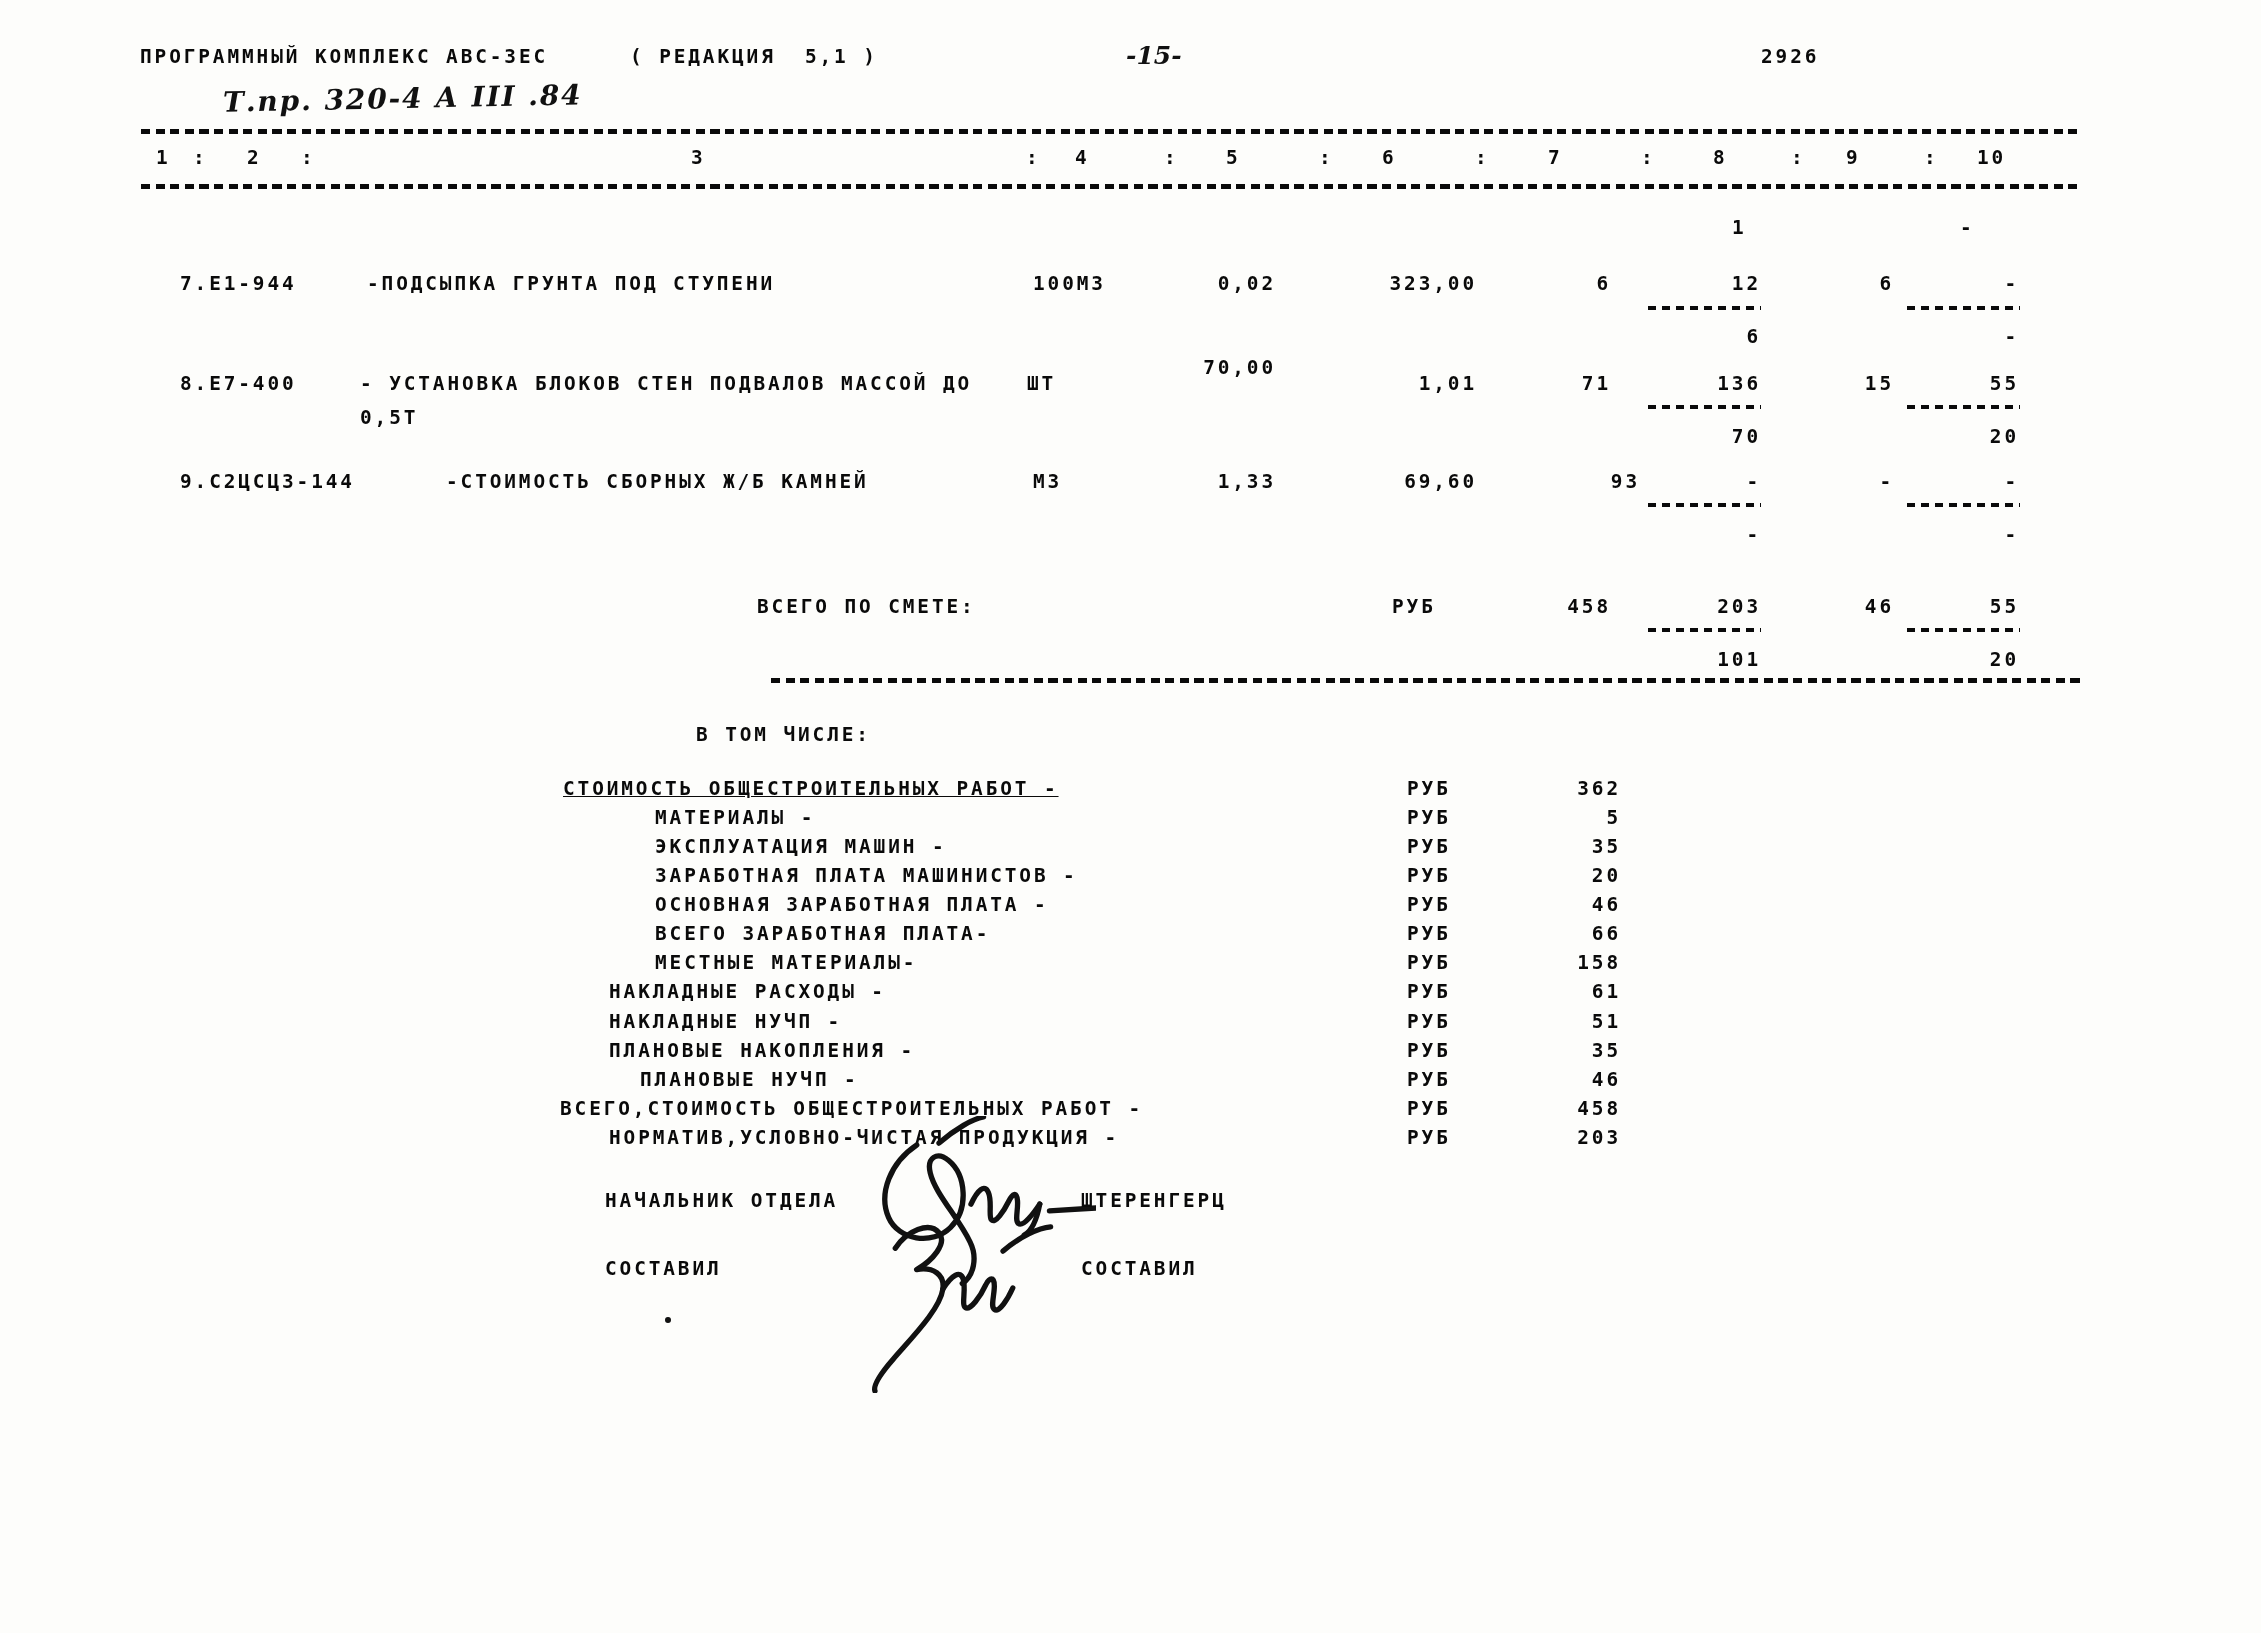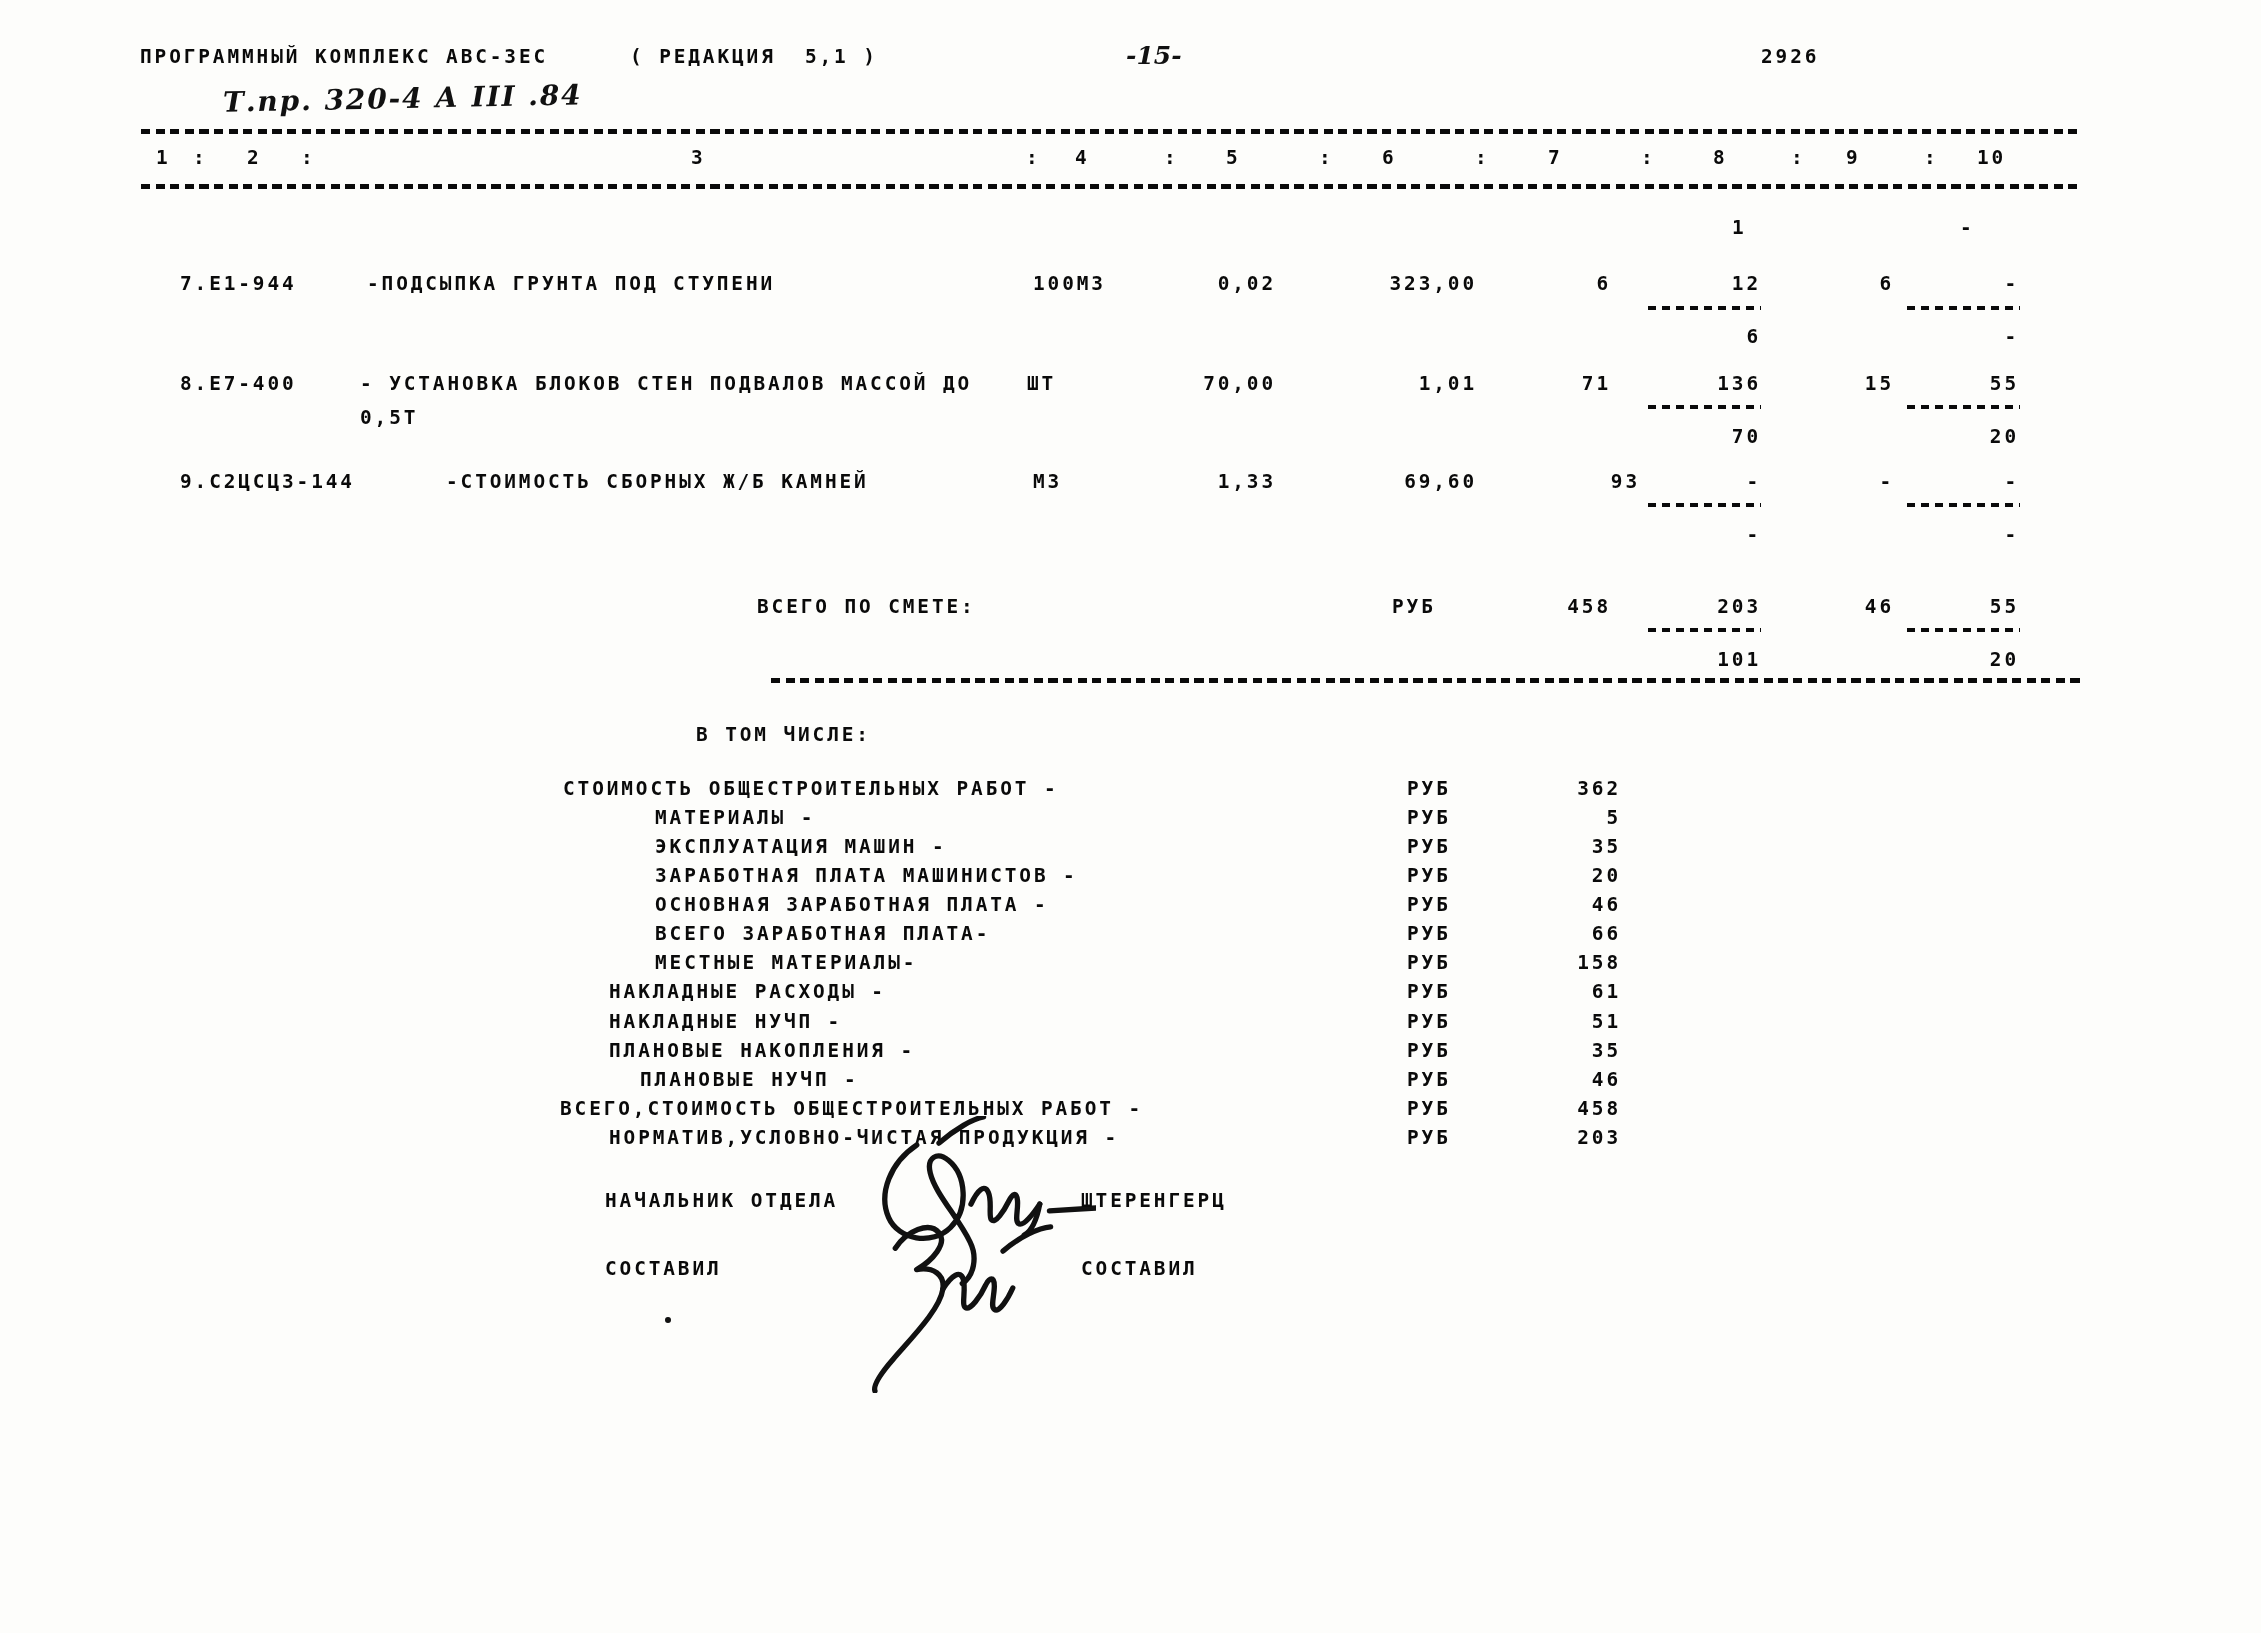--- a/index.html
+++ b/index.html
@@ -112,21 +112,21 @@
 
   <div class="dash thin" style="left:1648px; top:306px; width:113px;"></div>
   <div class="dash thin" style="left:1907px; top:306px; width:113px;"></div>
 
   <div class="t r" style="left:1649px; top:327px; width:112px;">6</div>
   <div class="t r" style="left:1907px; top:327px; width:112px;">-</div>
 
   <div class="t" style="left:180px; top:374px;">8.Е7-400</div>
   <div class="t" style="left:360px; top:374px;">- УСТАНОВКА БЛОКОВ СТЕН ПОДВАЛОВ МАССОЙ ДО</div>
   <div class="t" style="left:1027px; top:374px;">ШТ</div>
-  <div class="t r" style="left:1140px; top:374px; width:136px;">70,00</div>
+  <div class="t r" style="left:1140px; top:358px; width:136px;">70,00</div>
   <div class="t r" style="left:1290px; top:374px; width:187px;">1,01</div>
   <div class="t r" style="left:1504px; top:374px; width:107px;">71</div>
   <div class="t r" style="left:1649px; top:374px; width:112px;">136</div>
   <div class="t r" style="left:1790px; top:374px; width:104px;">15</div>
   <div class="t r" style="left:1907px; top:374px; width:112px;">55</div>
 
   <div class="t" style="left:360px; top:408px;">0,5Т</div>
 
   <div class="dash thin" style="left:1648px; top:405px; width:113px;"></div>
   <div class="dash thin" style="left:1907px; top:405px; width:113px;"></div>
@@ -160,21 +160,21 @@
   <div class="dash thin" style="left:1648px; top:628px; width:113px;"></div>
   <div class="dash thin" style="left:1907px; top:628px; width:113px;"></div>
 
   <div class="t r" style="left:1649px; top:650px; width:112px;">101</div>
   <div class="t r" style="left:1907px; top:650px; width:112px;">20</div>
 
   <div class="dash" style="left:771px; top:678px; width:1310px;"></div>
 
   <div class="t" style="left:696px; top:725px;">В ТОМ ЧИСЛЕ:</div>
 
-  <div class="t" style="left:563px; top:779px;">СТОИМОСТЬ ОБЩЕСТРОИТЕЛЬНЫХ РАБОТ -</div>
+  <div class="t" style="left:563px; top:779px;text-decoration:underline;">СТОИМОСТЬ ОБЩЕСТРОИТЕЛЬНЫХ РАБОТ -</div>
   <div class="t" style="left:1407px; top:779px;">РУБ</div>
   <div class="t r" style="left:1509px; top:779px; width:112px;">362</div>
 
   <div class="t" style="left:655px; top:808px;">МАТЕРИАЛЫ -</div>
   <div class="t" style="left:1407px; top:808px;">РУБ</div>
   <div class="t r" style="left:1509px; top:808px; width:112px;">5</div>
 
   <div class="t" style="left:655px; top:837px;">ЭКСПЛУАТАЦИЯ МАШИН -</div>
   <div class="t" style="left:1407px; top:837px;">РУБ</div>
   <div class="t r" style="left:1509px; top:837px; width:112px;">35</div>

